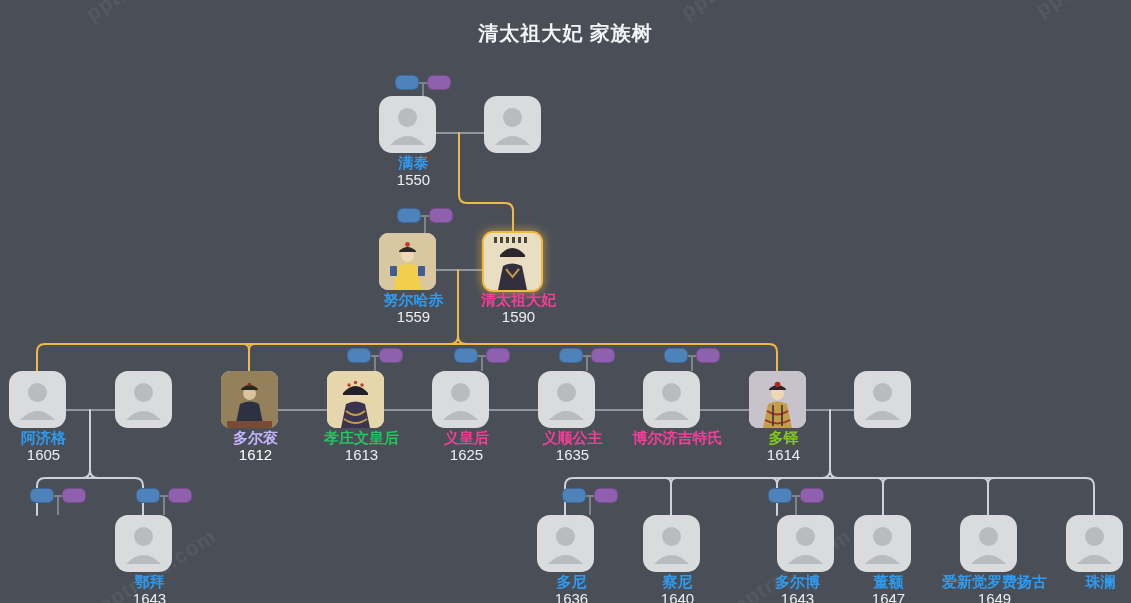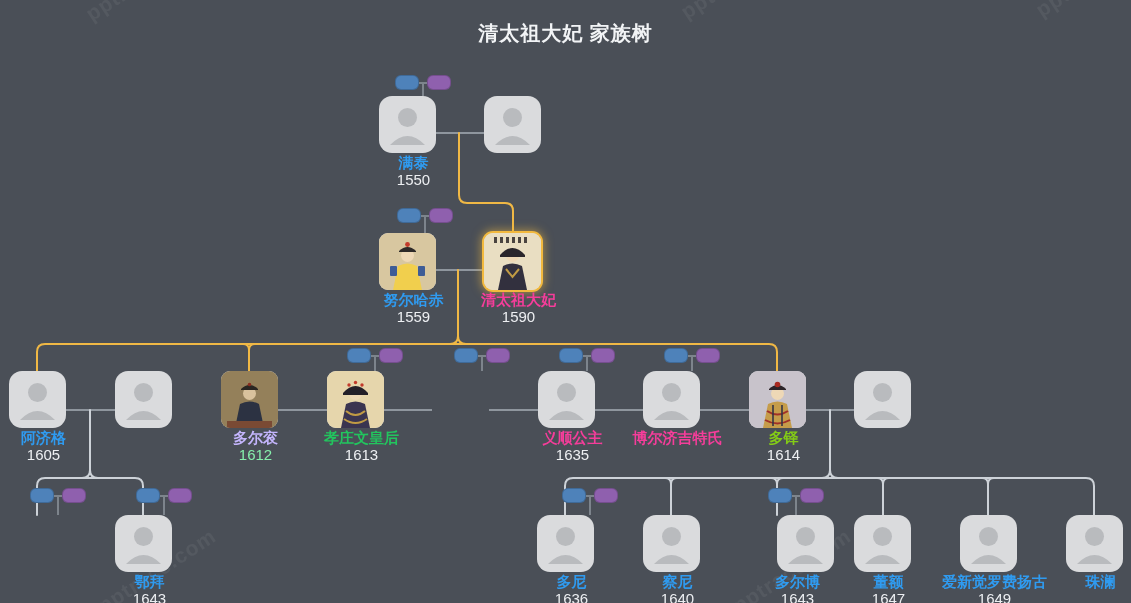--- a/index.html
+++ b/index.html
@@ -146,36 +146,44 @@
       <div class="person" style="left: 221px; top: 371px;">
         <div class="avatar portrait"><svg viewBox="0 0 57 57" width="57" height="57">
             <rect width="57" height="57" fill="#94805a"></rect>
             <path d="M14 57 L19 33 Q28.5 28 38 33 L43 57 Z" fill="#2c3242"></path>
             <circle cx="28.5" cy="22.5" r="6.5" fill="#d9c29c"></circle>
             <path d="M20 18 Q28.5 10 37 18 L37 19 H20 Z" fill="#2a2622"></path>
             <rect x="6" y="50" width="45" height="7" fill="#7a4a34"></rect>
             <circle cx="28.5" cy="13.5" r="1.8" fill="#8a2e20"></circle>
           </svg></div>
         <div class="pname" style="color: #c4b5fd;">多尔衮</div>
-        <div class="pyear" style="color: #86efac; text-align: right;">1612</div>
+        <div class="pyear" style="color: #ffffff; text-align: right;">1612</div>
       </div>
       <div class="person" style="left: 327px; top: 371px;">
         <div class="avatar portrait"><svg viewBox="0 0 57 57" width="57" height="57">
             <rect width="57" height="57" fill="#e6d6ac"></rect>
             <path d="M14 57 L19 33 Q28.5 28 38 33 L43 57 Z" fill="#3a3450"></path>
             <circle cx="28.5" cy="22.5" r="6.5" fill="#eed8b6"></circle>
             <path d="M16 22 Q28.5 8 41 22 L41 24 H16 Z" fill="#232028"></path>
             <circle cx="22" cy="14" r="1.7" fill="#c23b2b"></circle>
             <circle cx="28.5" cy="11.5" r="1.7" fill="#c23b2b"></circle>
             <circle cx="35" cy="14" r="1.7" fill="#c23b2b"></circle>
             <path d="M19 40 Q28.5 48 38 40 M17 48 Q28.5 56 40 48" stroke="#c09a44" stroke-width="2" fill="none"></path>
           </svg></div>
         <div class="pname" style="color: #22c55e;">孝庄文皇后</div>
         <div class="pyear" style="color: rgb(237, 239, 242);">1613</div>
       </div>
+      <div class="person" style="left: 432px; top: 371px;">
+        <div class="avatar"><svg viewBox="0 0 57 57" width="57" height="57">
+            <circle cx="28.5" cy="21.5" r="9.5" fill="#b9bbbe"></circle>
+            <path d="M11 49 Q28.5 31 46 49 Z" fill="#b9bbbe"></path>
+          </svg></div>
+        <div class="pname" style="color: rgb(245, 61, 154);">义皇后</div>
+        <div class="pyear" style="color: rgb(237, 239, 242);">1625</div>
+      </div>
       <div class="person" style="left: 538px; top: 371px;">
         <div class="avatar"><svg viewBox="0 0 57 57" width="57" height="57">
             <circle cx="28.5" cy="21.5" r="9.5" fill="#b9bbbe"></circle>
             <path d="M11 49 Q28.5 31 46 49 Z" fill="#b9bbbe"></path>
           </svg></div>
         <div class="pname" style="color: rgb(245, 61, 154);">义顺公主</div>
         <div class="pyear" style="color: rgb(237, 239, 242);">1635</div>
       </div>
       <div class="person" style="left: 643px; top: 371px;">
         <div class="avatar"><svg viewBox="0 0 57 57" width="57" height="57">

